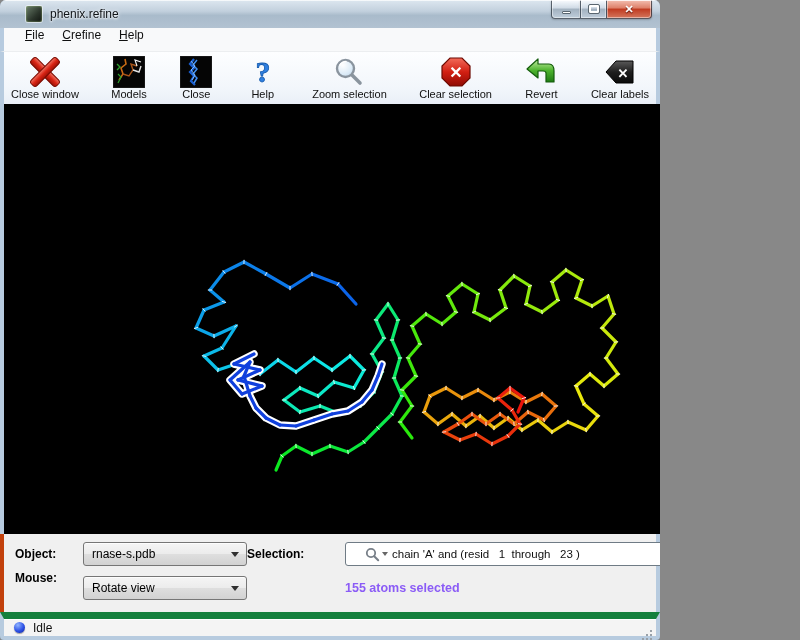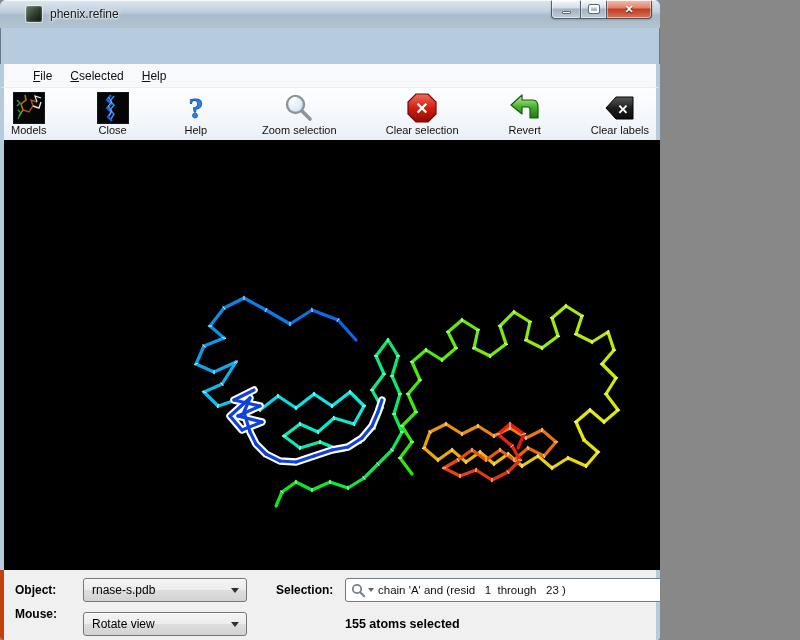--- a/index.html
+++ b/index.html
@@ -30,21 +30,21 @@
   .win-btn.minb, .win-btn.maxb {
     background:linear-gradient(180deg,rgba(250,252,255,.95) 0%,rgba(208,219,230,.85) 45%,rgba(152,167,182,.8) 50%,rgba(196,209,222,.9) 100%); }
   .win-btn.clsb {
     background:linear-gradient(180deg,#f4c0b2 0%,#dd7f68 45%,#c03a20 50%,#d4765c 100%); }
   .glyph-min { width:9px; height:3px; background:#fff; border:1px solid #5a6670; border-radius:1px; margin-top:6px; }
   .glyph-max { width:10px; height:8px; border:2px solid #fff; outline:1px solid #5a6670; border-radius:1px; background:transparent; }
   .glyph-cls { color:#fff; font-size:11px; font-weight:bold; text-shadow:0 1px 1px #5a1005; line-height:1; }
 
   
   .menubar { height:24px; flex:none; background:#f8f9fa; border-left:4px solid #b7cbdf; border-right:4px solid #b7cbdf;
-    display:flex; align-items:center; padding-left:20px; border-bottom:1px solid #eceef0;margin-top:36px; }
+    display:flex; align-items:flex-start; padding-left:12px; border-bottom:1px solid #eceef0; }
   .menu-item { display:flex; align-items:center; padding:0 9px; font-size:12px; color:#101010; cursor:pointer; }
   .menu-item .accel { text-decoration:underline; }
 
   
   .toolbar { height:52px; flex:none; border-left:4px solid #b7cbdf; border-right:4px solid #b7cbdf;
     background:linear-gradient(180deg,#fdfeff 0%,#f2f6fb 70%,#e9eff7 100%);
     display:flex; justify-content:space-between; align-items:flex-start; padding:2px 4px 0 4px; }
   .tool-button { display:flex; flex-direction:column; align-items:center; justify-content:flex-start;
     padding:1px 3px; cursor:pointer; border-radius:3px; }
   .tool-icon { width:34px; height:34px; display:flex; align-items:center; justify-content:center; }
@@ -58,21 +58,21 @@
   .controls { height:78px; flex:none; position:relative; background:#f0f0f0;
     border-left:4px solid #c2410c; border-right:4px solid #b7cbdf; font-size:12px; }
   .ctl-label { position:absolute; font-weight:bold; color:#000; font-size:12px; }
   .combo { position:absolute; height:24px; width:164px; border:1px solid #767676; border-radius:3px;
     background:linear-gradient(180deg,#f5f5f5 0%,#ececec 48%,#dedede 52%,#d2d2d2 100%);
     display:flex; align-items:center; padding:0 20px 0 8px; font-size:12px; color:#000; cursor:pointer;
     box-shadow:inset 0 1px 0 rgba(255,255,255,.8); }
   .combo .caret { position:absolute; right:7px; top:9px; width:0; height:0;
     border-left:4px solid transparent; border-right:4px solid transparent; border-top:5px solid #303030; }
   .searchbox { position:absolute; left:341px; top:8px; width:444px; height:24px; background:#fff;
-    border:1px solid #6f7b85; border-radius:3px; display:flex; align-items:center; padding:0 4px 0 5px; }
+    border:1px solid #6f7b85; border-radius:3px; display:flex; align-items:center; padding:0 4px 0 19px; }
   .mag-wrap { display:flex; align-items:center; flex:none; margin-right:4px; cursor:pointer; }
   .mag-caret { width:0; height:0; border-left:3.5px solid transparent; border-right:3.5px solid transparent;
     border-top:4px solid #666; margin-left:2px; }
   .search-input { flex:1; border:none; outline:none; background:transparent; font-family:"Liberation Sans",sans-serif;
     font-size:11.5px; color:#101010; white-space:pre; }
   .clear-btn { flex:none; width:15px; height:15px; border-radius:50%; background:#aab0b6; color:#fff;
     font-size:9px; font-weight:bold; display:flex; align-items:center; justify-content:center; cursor:pointer; line-height:1; }
   .atoms-selected { position:absolute; left:341px; top:47px; font-weight:bold; font-size:12.5px; }
 
   
@@ -105,29 +105,47 @@
           <span class="glyph-cls">✕</span>
         </div>
     </div>
   </div>
 
   <div class="menubar">
     <div class="menu-item">
         <span><span class="accel">F</span><span>ile</span></span>
       </div>
     <div class="menu-item">
-        <span><span class="accel">C</span><span>selected</span></span>
+        <span><span class="accel">C</span><span>refine</span></span>
       </div>
     <div class="menu-item">
         <span><span class="accel">H</span><span>elp</span></span>
       </div>
   </div>
 
   <div class="toolbar">
 
+    <div class="tool-button">
+      <div class="tool-icon">
+        <svg width="32" height="32" viewBox="0 0 32 32">
+          <defs>
+              <linearGradient id="redx" x1="0" y1="0" x2="0" y2="1">
+            <stop offset="0" stop-color="#f07868"></stop>
+                <stop offset="0.5" stop-color="#d92515"></stop>
+                <stop offset="1" stop-color="#9c1005"></stop>
+              </linearGradient>
+            </defs>
+          <g fill="url(#redx)" stroke="#7a0c02" stroke-width="1">
+            <rect x="-2" y="12" width="36" height="8" rx="3" transform="rotate(45 16 16)"></rect>
+            <rect x="-2" y="12" width="36" height="8" rx="3" transform="rotate(-45 16 16)"></rect>
+          </g>
+        </svg>
+      </div>
+      <div class="tool-label">Close window</div>
+    </div>
 
     <div class="tool-button">
       <div class="tool-icon">
         <svg width="32" height="32" viewBox="0 0 32 32">
           <rect x="0" y="0" width="32" height="32" fill="#050505" stroke="#2a2a2a"></rect>
           <polyline points="6,24 10,18 8,12 13,8 12,3" fill="none" stroke="#c86a14" stroke-width="1.6"></polyline>
           <polyline points="10,18 16,20 20,14 18,8 24,10" fill="none" stroke="#a9551a" stroke-width="1.4"></polyline>
           <polyline points="20,14 26,16 28,10" fill="none" stroke="#e0e0e0" stroke-width="1.4"></polyline>
           <polyline points="24,10 22,4 28,6" fill="none" stroke="#f0f0f0" stroke-width="1.2"></polyline>
           <polyline points="4,8 7,11 4,14" fill="none" stroke="#2fa12f" stroke-width="1.4"></polyline>
@@ -512,40 +530,40 @@
       </svg>
   </div>
 
   <div class="controls">
     <span class="ctl-label" style="left:11px; top:13px;">Object:</span>
     <div class="combo" style="left:79px; top:8px;">
       <span>rnase-s.pdb</span>
       <span class="caret"></span>
     </div>
 
-    <span class="ctl-label" style="left:272px; top:13px;">Selection:</span>
+    <span class="ctl-label" style="left:243px; top:13px;">Selection:</span>
     <div class="searchbox">
       <span class="mag-wrap">
         <svg width="15" height="15" viewBox="0 0 15 15">
           <circle cx="6" cy="6" r="4.2" fill="none" stroke="#777f88" stroke-width="1.8"></circle>
           <line x1="9.2" y1="9.2" x2="13.2" y2="13.2" stroke="#777f88" stroke-width="2" stroke-linecap="round"></line>
         </svg>
         <span class="mag-caret"></span>
       </span>
       <input class="search-input" type="text" value="chain 'A' and (resid   1  through   23 )" style="">
       <span class="clear-btn">✕</span>
     </div>
 
     <span class="ctl-label" style="left:11px; top:37px;">Mouse:</span>
     <div class="combo" style="left:79px; top:42px;">
       <span>Rotate view</span>
       <span class="caret"></span>
     </div>
 
-    <span class="atoms-selected" id="atoms-selected" style="color: #000000; text-align: center;">155 atoms selected</span>
+    <span class="atoms-selected" id="atoms-selected" style="color: #8b5cf6; text-align: center;">155 atoms selected</span>
   </div>
 
   <div class="statusbar">
     <span class="status-sphere"></span>
     <span class="status-text">Idle</span>
     <div class="grip"></div>
   </div>
 
   <div class="frame-bottom"></div>
 </div>

